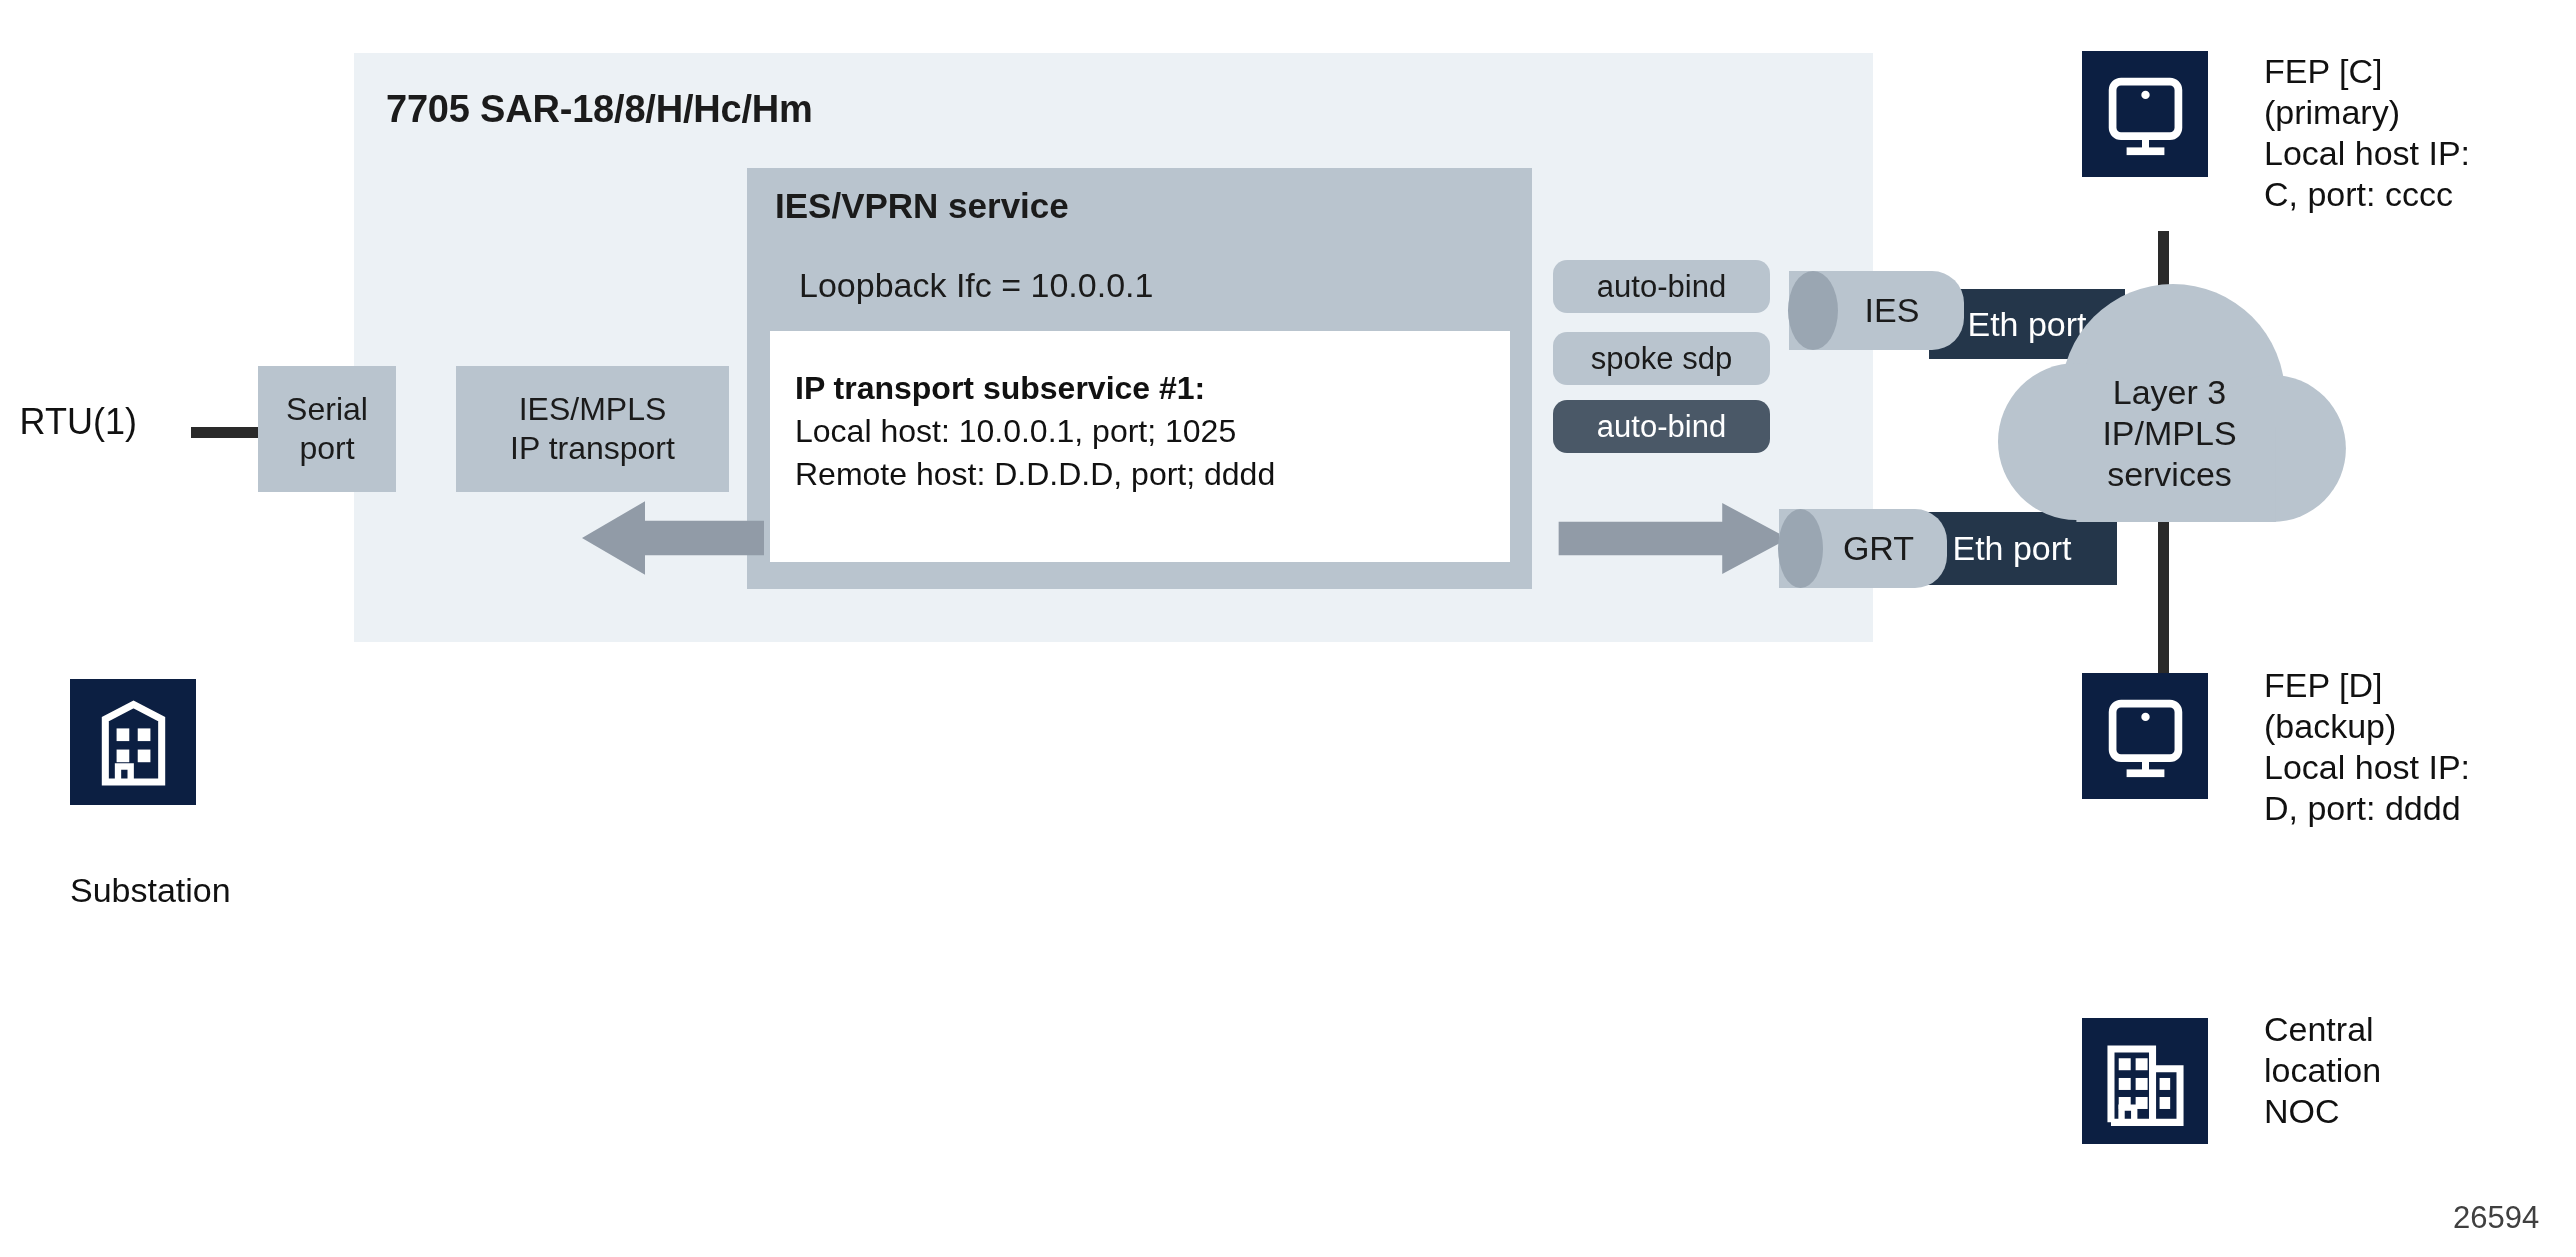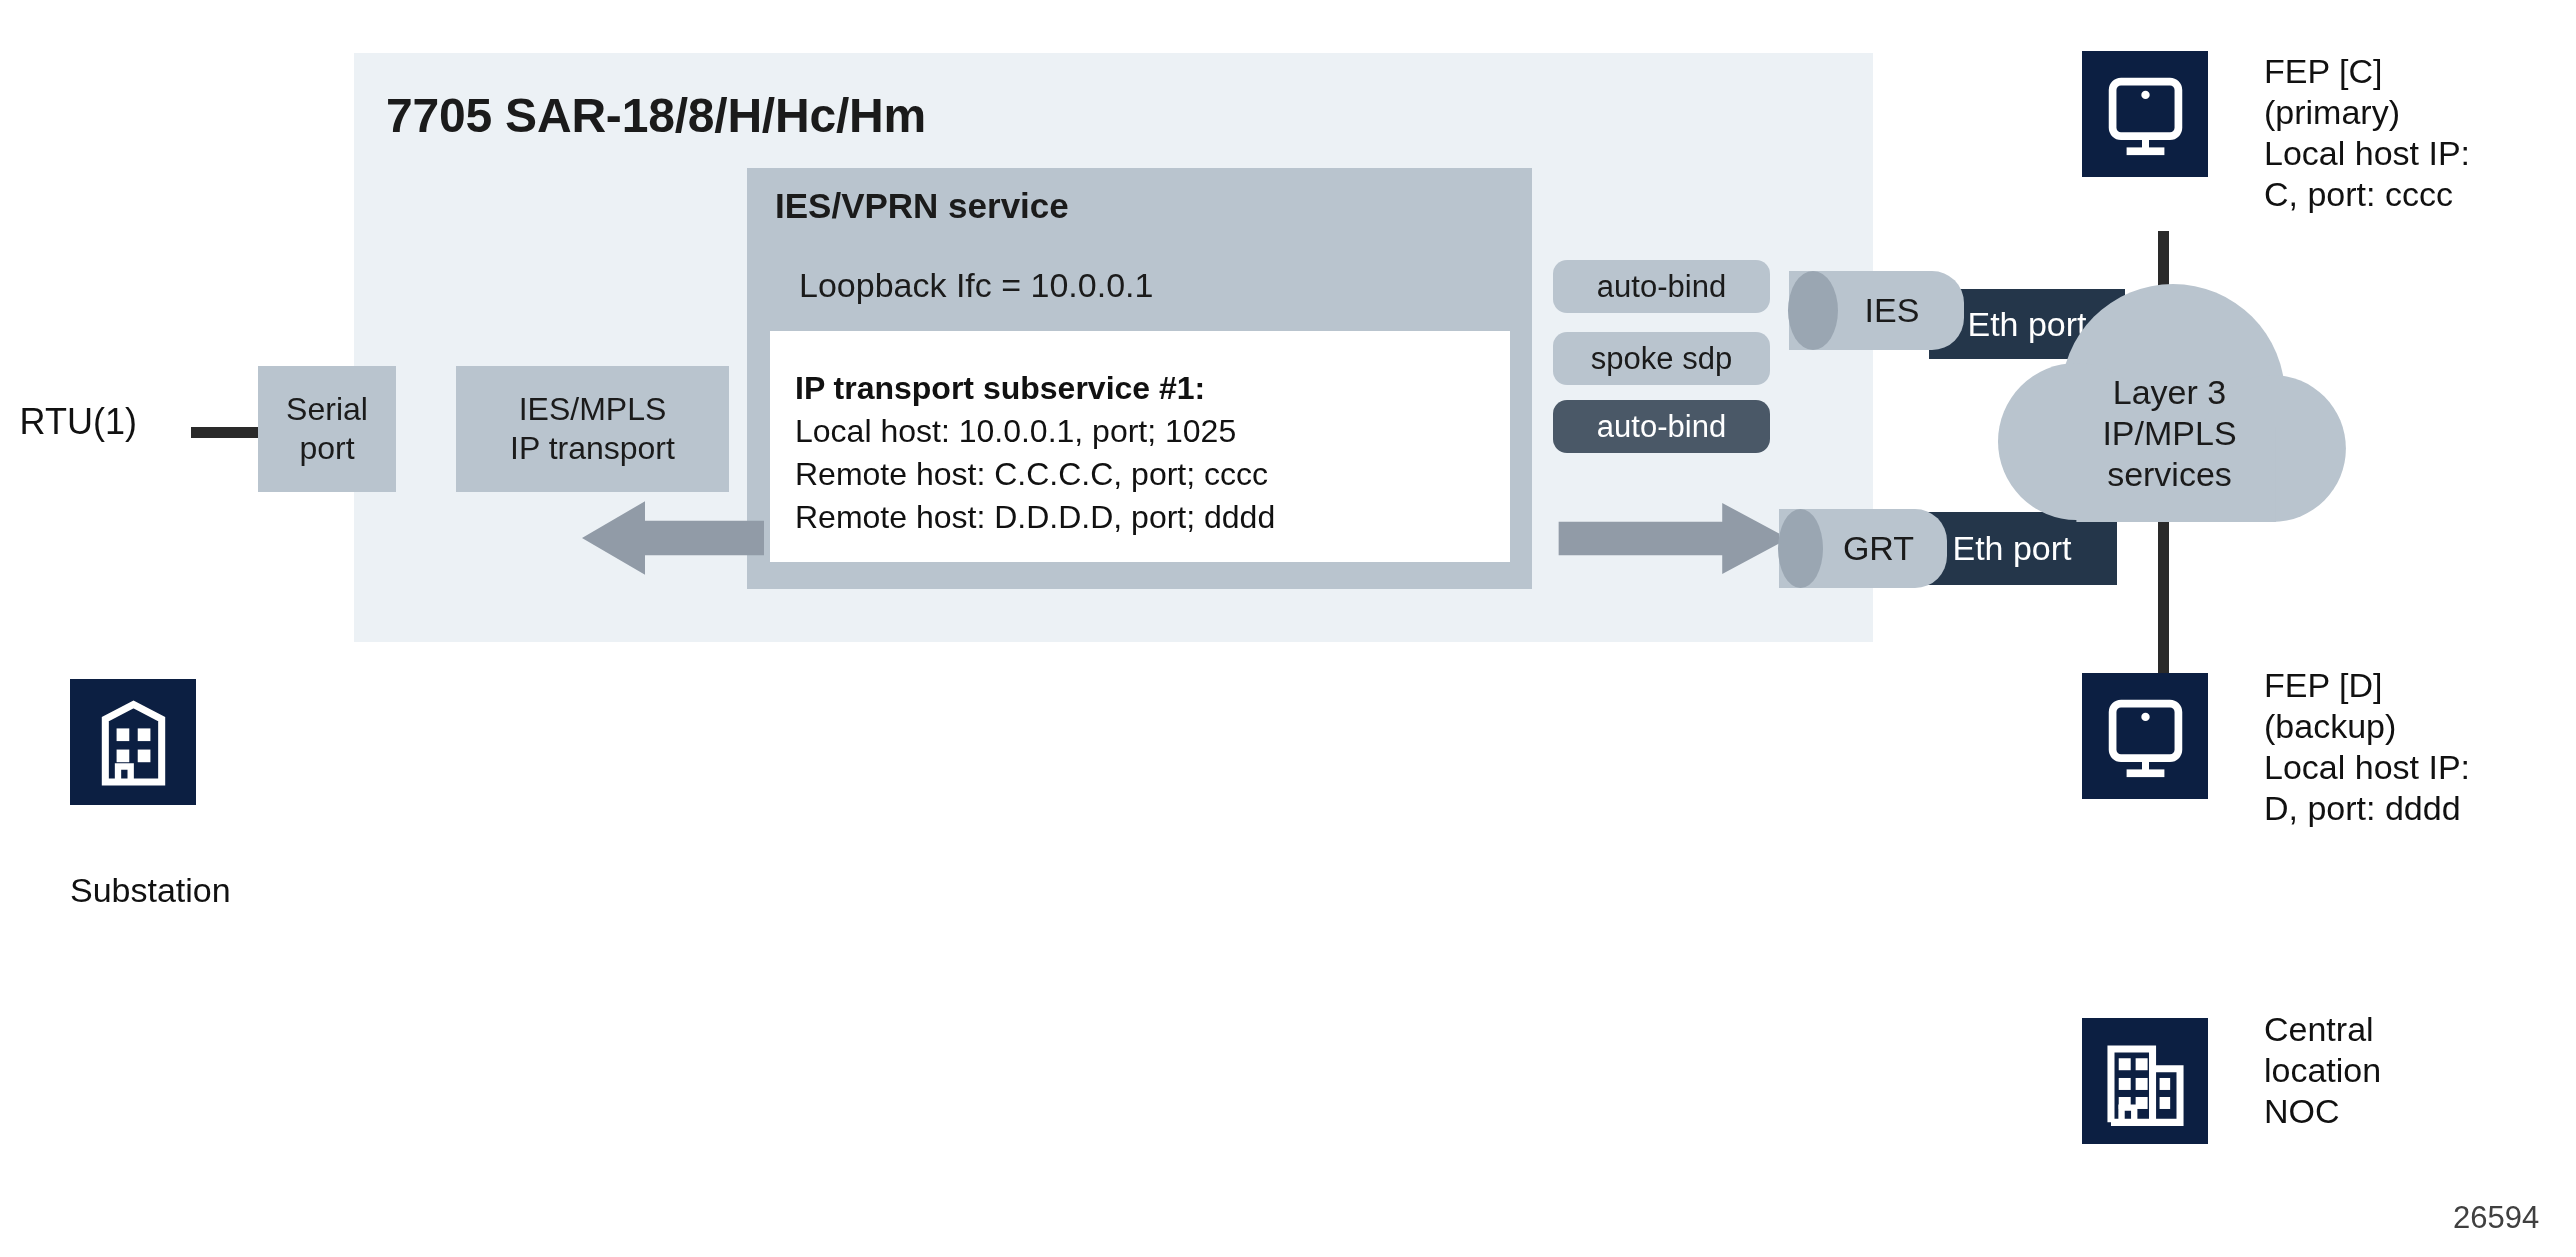--- a/index.html
+++ b/index.html
@@ -16,21 +16,21 @@
   }
   .abs{position:absolute;}
 
   
   #sar-box{
     left:354px; top:53px; width:1519px; height:589px;
     background:#ecf1f5;
   }
   #sar-title{
     left:386px; top:88px;
-    font-size:48px; font-weight:bold; color:#1b1b1b;
+    font-size:38px; font-weight:bold; color:#1b1b1b;
     letter-spacing:-0.2px; white-space:nowrap;
   }
 
   
   #service-box{
     left:747px; top:168px; width:785px; height:421px;
     background:#b9c4ce;
   }
   #service-title{
     left:775px; top:186px;
@@ -182,21 +182,20 @@
   </div>
 
   <div class="abs" id="service-box"></div>
   <div class="abs" id="service-title">IES/VPRN service</div>
   <div class="abs" id="loopback">Loopback Ifc = 10.0.0.1</div>
 
   <div class="abs" id="subservice-box">
     <div id="subservice-inner">
       <div class="line bold">IP transport subservice #1:</div>
       <div class="line">Local host: 10.0.0.1, port; 1025</div>
-      <div class="line">Remote host: C.C.C.C, port; cccc</div>
       <div class="line">Remote host: D.D.D.D, port; dddd</div>
     </div>
   </div>
 
   <svg class="abs" id="arrow-left" viewBox="0 0 260 105">
     <polygon points="0,52.5 90,0 90,28 260,28 260,77 90,77 90,105" fill="#919ba7"></polygon>
   </svg>
 
   <svg class="abs" id="arrow-right" viewBox="0 0 330 102">
     <polygon points="330,51 235,0 235,27 0,27 0,75 235,75 235,102" fill="#919ba7"></polygon>

